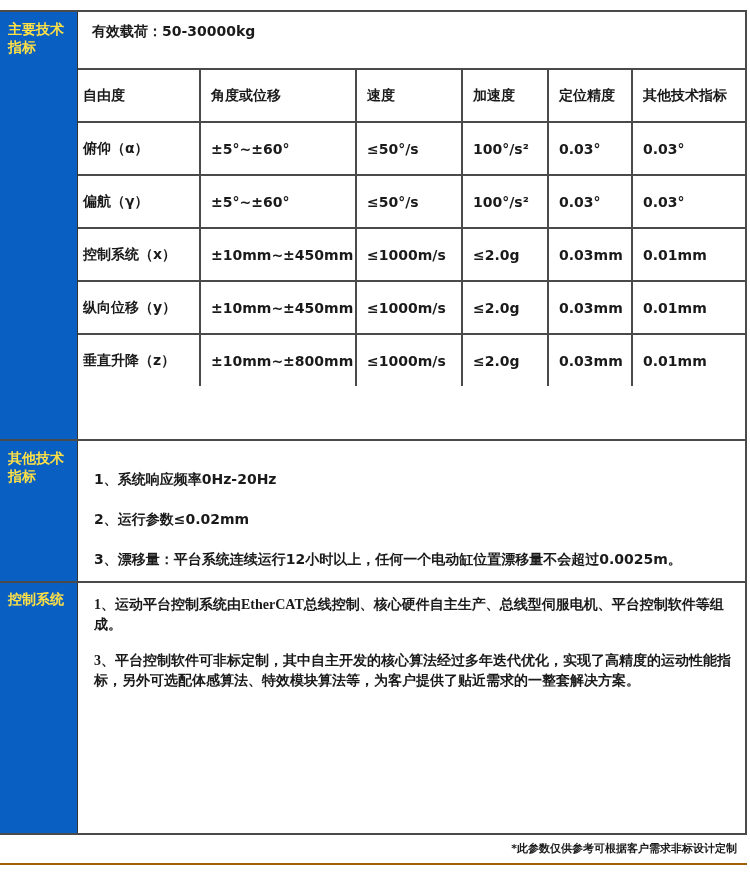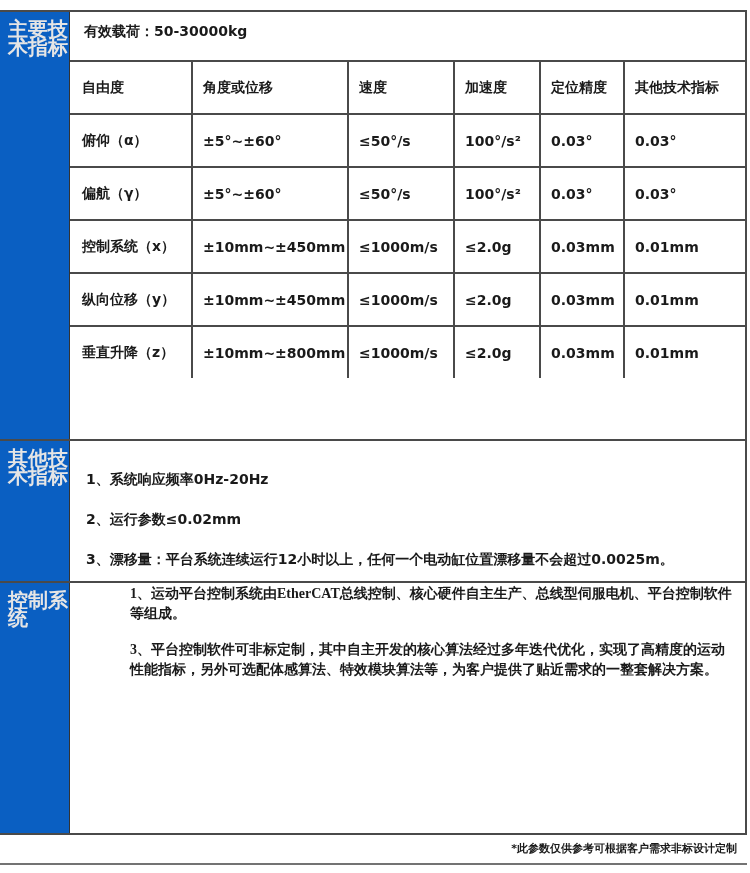--- a/index.html
+++ b/index.html
@@ -1,33 +1,33 @@
 <!DOCTYPE html>
 <html><head>
 <meta charset="utf-8">
 <style>
   html, body { margin: 0; padding: 0; background: #ffffff; }
   body { width: 750px; height: 873px; position: relative; font-family: "DejaVu Sans", sans-serif; color: #1a1a1a; overflow: hidden; }
   .sheet { position: absolute; left: 0; top: 10px; width: 747px; }
   .section { display: flex; border-top: 2px solid #4a4a4a; }
-  .side { width: 70px; background: #0a5fc2; color: #e5e5e5; font-weight: bold; font-size: 20px; line-height: 18px; padding: 8px 0 0 8px; box-sizing: border-box; border-right: 1px solid #333; }
+  .side { width: 78px; background: #0a5fc2; color: #fde047; font-weight: bold; font-size: 14px; line-height: 18px; padding: 8px 0 0 8px; box-sizing: border-box; border-right: 1px solid #333; }
   .content { flex: 1; border-right: 2px solid #4a4a4a; box-sizing: border-box; }
-  .intro { padding: 10px 0 0 14px; font-size: 14px; font-weight: bold; line-height: 18px; height: 48px; box-sizing: border-box; }
+  .intro { padding: 10px 0 0 14px; font-size: 14px; font-weight: bold; line-height: 18px; height: 56px; box-sizing: border-box; }
   table { border-collapse: collapse; width: 100%; table-layout: fixed; }
   td { border-top: 2px solid #4a4a4a; border-left: 2px solid #4a4a4a; font-size: 14px; font-weight: bold; height: 51px; padding: 0 0 0 10px; white-space: nowrap; }
-  td:first-child { border-left: none; padding-left: 12px; margin-top: 23px; }
+  td:first-child { border-left: none; padding-left: 5px; margin-top: 23px; }
   .s1 .side { height: 427px; }
   .s2 .side, .s2 .content { height: 140px; }
   .s3 .side, .s3 .content { height: 250px; font-family: Liberation Serif, serif; }
   .para { font-size: 14px; font-weight: bold; line-height: 20px; padding-left: 16px; padding-right: 10px; }
   .s2 .content { padding-top: 28px; box-sizing: border-box; }
   .s2 .para { margin-bottom: 20px; }
-  .s3 .content { padding-top: 1px; box-sizing: border-box; margin-left: 44px; }
+  .s3 .content { padding-top: 12px; box-sizing: border-box; }
   .s3 .para { margin-bottom: 16px; }
-  .footer { border-top: 2px solid #4a4a4a; border-bottom: 2px solid #737373; height: 28px; text-align: right; font-size: 11px; font-weight: bold; line-height: 28px; padding-right: 10px; }
+  .footer { border-top: 2px solid #4a4a4a; border-bottom: 2px solid #a16207; height: 28px; text-align: right; font-size: 11px; font-weight: bold; line-height: 28px; padding-right: 10px; }
 </style>
 </head>
 <body>
 
 <div class="sheet">
   <div class="section s1">
     <div class="side">主要技术指标</div>
     <div class="content">
       <div class="intro">
         <div>有效载荷：50-30000kg</div>

